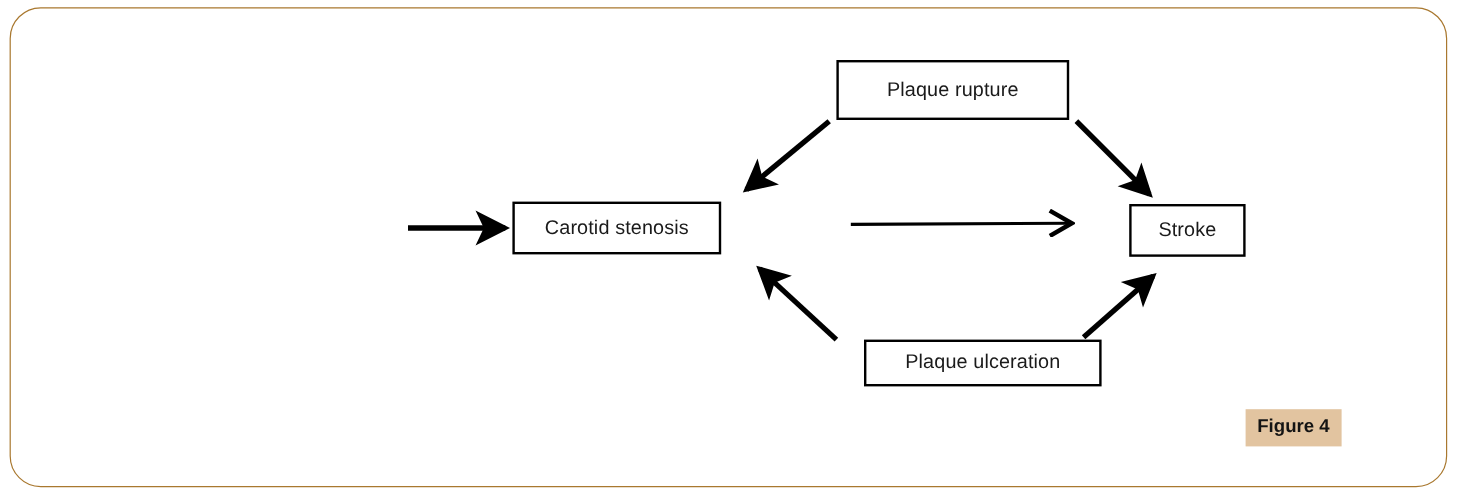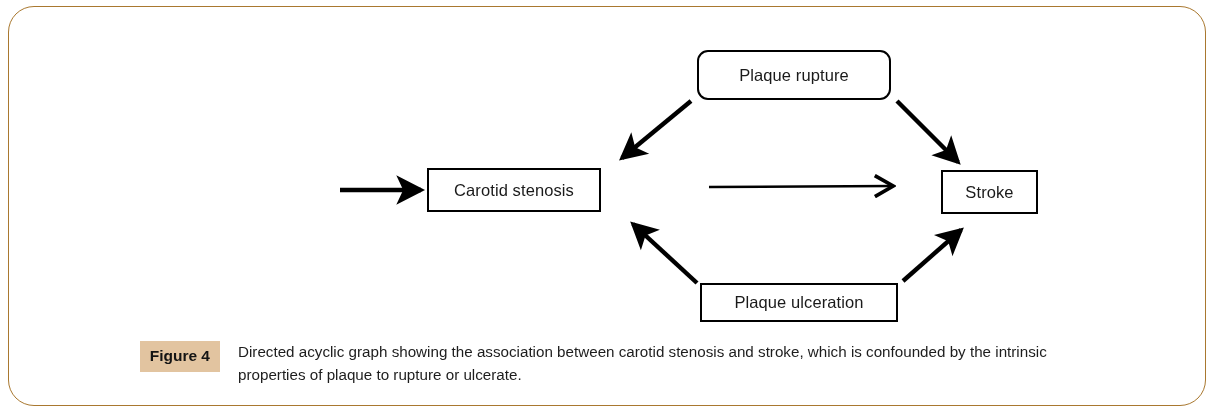--- a/index.html
+++ b/index.html
@@ -51,22 +51,22 @@
     font-size: 16.5px;
     line-height: 1;
     letter-spacing: 0.1px;
     white-space: nowrap;
   }
   .node-label {
     display: block;
   }
   #node-risk-factors   { left: 151px; top: 168px; width: 173px; height: 44px; }
   #node-carotid        { left: 427px; top: 168px; width: 174px; height: 44px; }
-  #node-plaque-rupture { left: 697px; top: 50px;  width: 194px; height: 50px; border-radius: 11px; }
-  #node-plaque-ulcer   { left: 700px; top: 283px; width: 198px; height: 39px; }
+  #node-plaque-rupture { left: 697px; top: 50px;  width: 194px; height: 50px; }
+  #node-plaque-ulcer   { left: 720px; top: 283px; width: 198px; height: 39px; }
   #node-stroke         { left: 941px; top: 170px; width: 97px;  height: 44px; justify-content: center; }
 
   svg.edges {
     position: absolute;
     left: 0;
     top: 0;
     width: 1216px;
     height: 418px;
     pointer-events: none;
   }
@@ -149,16 +149,15 @@
     </div>
 
     <div class="node" id="node-stroke">
       <span class="node-label">Stroke</span>
     </div>
 
   </div>
 
   <div class="caption-row">
     <div class="figure-badge">Figure 4</div>
-    <div class="caption-text">Directed acyclic graph showing the association between carotid stenosis and stroke, which is confounded by the intrinsic properties of plaque to rupture or ulcerate.</div>
   </div>
 
 </div>
 
 </body></html>

